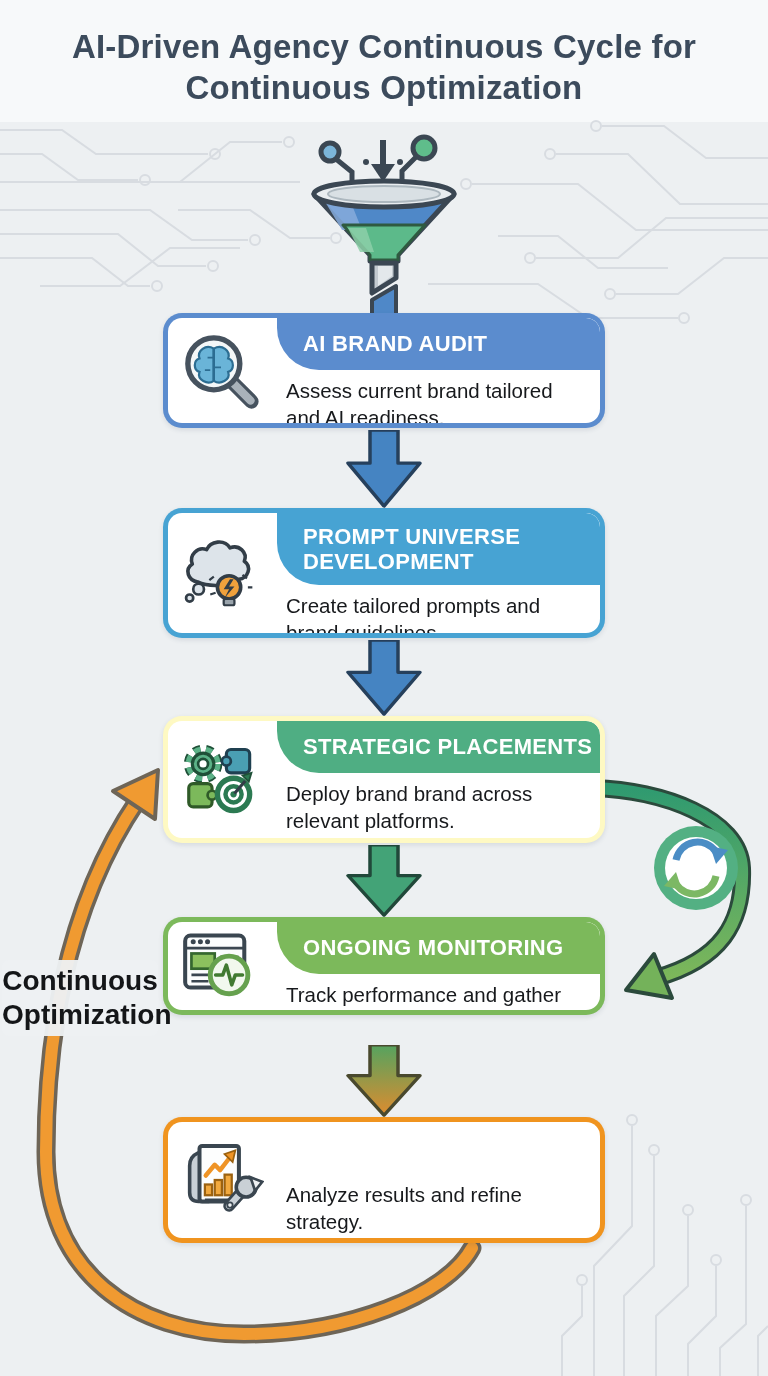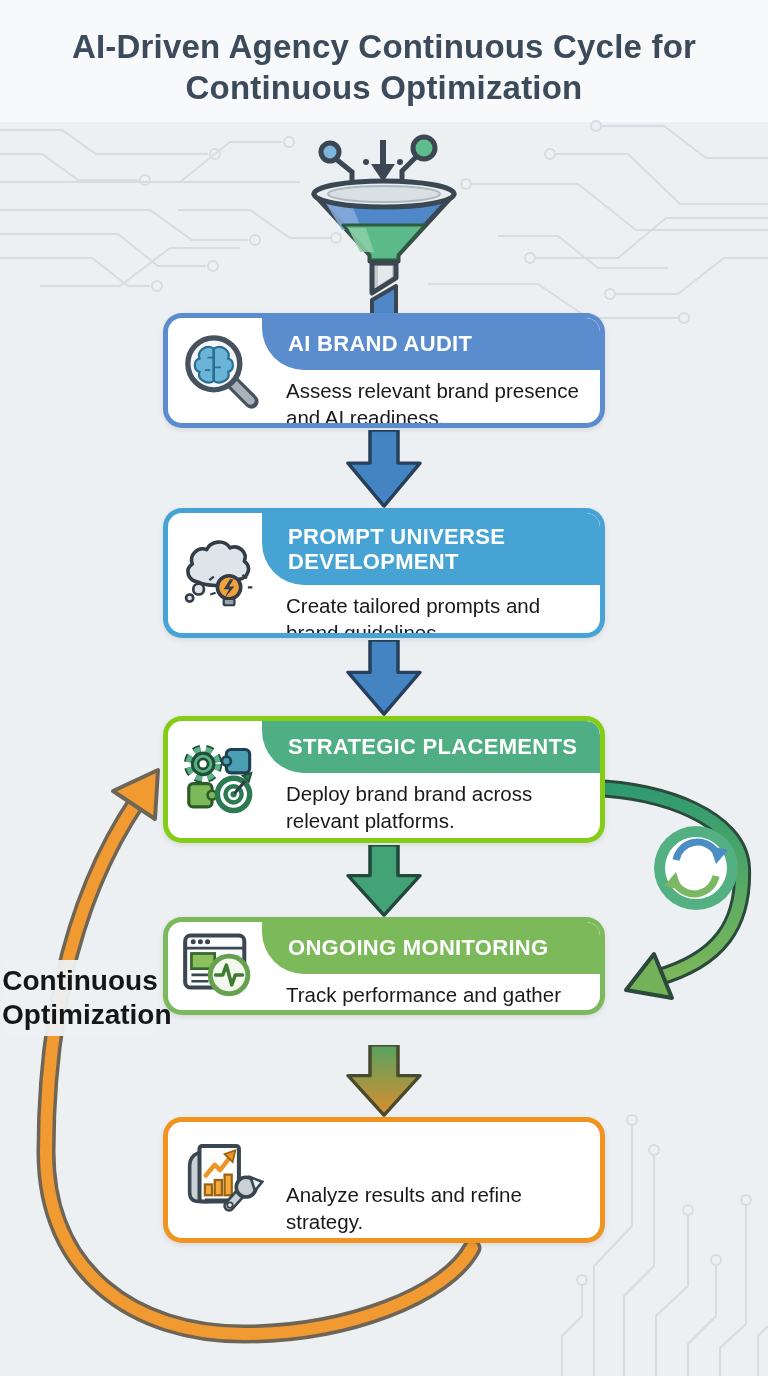--- a/index.html
+++ b/index.html
@@ -9,21 +9,21 @@
   .main-title{position:absolute;top:26px;left:24px;width:720px;text-align:center;
         font-size:33px;line-height:1.25;font-weight:800;color:#3c4b5c;letter-spacing:.2px;z-index:4;}
   .circuit{position:absolute;z-index:0;}
   .circuit polyline,.circuit path{fill:none;stroke:#d8dce1;stroke-width:2;}
   .circuit circle{fill:#edf0f2;stroke:#d8dce1;stroke-width:2;}
   .big-svg{position:absolute;z-index:1;}
   .stage-card{position:absolute;left:163px;width:442px;border-radius:19px;z-index:3;
         box-shadow:0 2px 5px rgba(40,60,80,.12);}
   .card-inner{position:absolute;left:5px;right:5px;top:5px;bottom:5px;background:#ffffff;
         border-radius:14px;overflow:hidden;}
-  .band{position:absolute;top:0;left:94px;right:0;border-bottom-left-radius:42px;
+  .band{position:absolute;top:0;left:109px;right:0;border-bottom-left-radius:42px;
         border-top-right-radius:14px;display:flex;align-items:center;}
   .band-title{padding-left:26px;padding-right:6px;color:#ffffff;font-weight:800;
         font-size:22px;line-height:1.15;letter-spacing:.3px;}
   .icon-slot{position:absolute;left:10px;top:50%;transform:translateY(-50%);width:86px;height:86px;}
   .icon-slot svg{width:100%;height:100%;display:block;}
   .desc{position:absolute;left:118px;right:10px;font-size:20.5px;font-weight:500;
         color:#17191c;line-height:1.3;}
   .flow-arrow{position:absolute;left:330px;width:108px;z-index:2;}
   .loop-label{position:absolute;left:2px;top:960px;width:156px;z-index:4;text-align:center;
         font-size:28px;line-height:1.22;font-weight:800;color:#141618;
@@ -164,21 +164,21 @@
             <svg viewBox="0 0 96 96">
       <line x1="60" y1="60" x2="82" y2="82" stroke="#46525e" stroke-width="16" stroke-linecap="round"></line>
       <line x1="61" y1="61" x2="81" y2="81" stroke="#a9b2ba" stroke-width="9" stroke-linecap="round"></line>
       <circle cx="40" cy="40" r="29" fill="#f4f7f8" stroke="#46525e" stroke-width="6"></circle>
       <path d="M40,23 c-9,-5 -19,2 -16,11 c-7,2 -7,13 0,15 c-3,9 9,15 16,10 z" fill="#6ab4d8" stroke="#2c6d92" stroke-width="2.5"></path>
       <path d="M40,23 c9,-5 19,2 16,11 c7,2 7,13 0,15 c3,9 -9,15 -16,10 z" fill="#6ab4d8" stroke="#2c6d92" stroke-width="2.5"></path>
       <line x1="40" y1="23" x2="40" y2="59" stroke="#2c6d92" stroke-width="2.5"></line>
       <path d="M33,33 h7 M40,44 h8 M30,47 h6" stroke="#2c6d92" stroke-width="2" fill="none"></path>
     </svg>
           </div>
-        <div class="desc" style="top: 60px;">Assess relevant brand presence and AI readiness.</div>
+        <div class="desc" style="top: 60px;">Assess current brand tailored and AI readiness.</div>
       </div>
     </div>
       <div class="stage-card" style="top: 508px; height: 130px; background: rgb(71, 163, 211);">
       <div class="card-inner">
         <div class="band" style="height: 72px; background: rgb(71, 163, 211);">
           <span class="band-title">PROMPT UNIVERSE DEVELOPMENT</span>
         </div>
         <div class="icon-slot">
             <svg viewBox="0 0 96 96">
       <path d="M22,58 C11,56 7,44 16,38 C12,28 22,18 32,22 C36,12 52,10 58,20 C68,16 78,25 74,35 C83,41 78,54 68,55 C60,63 34,64 22,58 Z" fill="#dde4ea" stroke="#323d47" stroke-width="4" stroke-linejoin="round"></path>
@@ -186,21 +186,21 @@
       <circle cx="23" cy="66" r="6" fill="#dde4ea" stroke="#323d47" stroke-width="3"></circle>
       <path d="M40,52 l-5,4 M72,50 l5,4 M42,70 l-6,2 M78,64 h5" stroke="#323d47" stroke-width="2.5"></path>
       <circle cx="57" cy="64" r="13" fill="#f0a13c" stroke="#323d47" stroke-width="4"></circle>
       <path d="M58,55 l-7,11 h6 l-5,10 l11,-13 h-6 l5,-8 z" fill="#323d47"></path>
       <rect x="51" y="77" width="12" height="7" rx="2" fill="#9aa4ac" stroke="#323d47" stroke-width="2.5"></rect>
     </svg>
           </div>
         <div class="desc" style="top: 80px;">Create tailored prompts and brand guidelines.</div>
       </div>
     </div>
-      <div class="stage-card" style="top: 716px; height: 127px; background: #84cc16;">
+      <div class="stage-card" style="top: 716px; height: 127px; background: #fef9c3;">
       <div class="card-inner">
         <div class="band" style="height: 52px; background: rgb(79, 174, 131);">
           <span class="band-title">STRATEGIC PLACEMENTS</span>
         </div>
         <div class="icon-slot">
             <svg viewBox="0 0 96 96">
       <circle cx="28" cy="30" r="16" fill="none" stroke="#1f5038" stroke-width="11" stroke-dasharray="7 6"></circle>
       <circle cx="28" cy="30" r="16" fill="none" stroke="#5bb287" stroke-width="7" stroke-dasharray="7 6"></circle>
       <circle cx="28" cy="30" r="12" fill="#5bb287" stroke="#1f5038" stroke-width="3.5"></circle>
       <circle cx="28" cy="30" r="5.5" fill="#ffffff" stroke="#1f5038" stroke-width="3"></circle>

